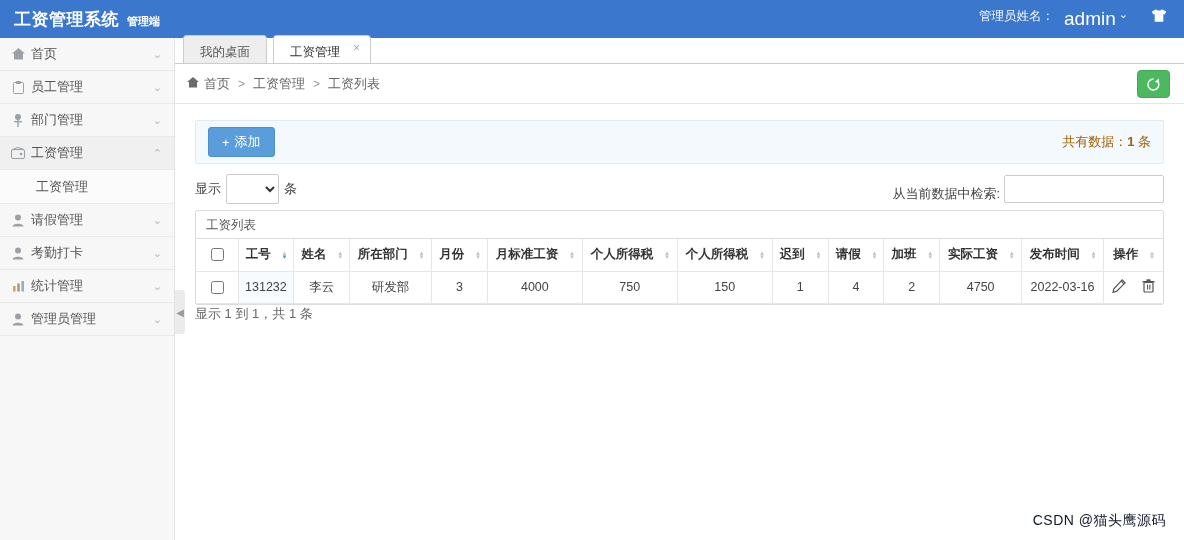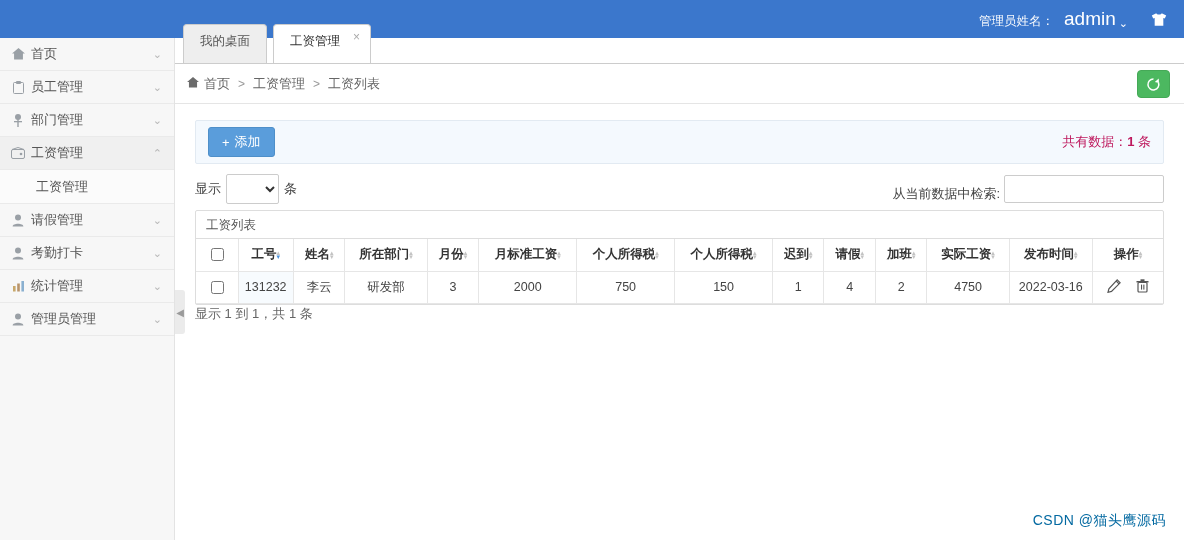--- a/index.html
+++ b/index.html
@@ -18,21 +18,21 @@
     width: 1184px; height: 38px;
     background: #3b77cc;
     display: flex; align-items: center;
     color: #fff;
   }
   #brand { margin-left: 14px; display: flex; align-items: baseline; }
   #brand .title { font-size: 17px; font-weight: bold; letter-spacing: .5px; }
   #brand .sub { font-size: 11px; font-weight: bold; margin-left: 8px; }
   #topright {
     margin-left: auto; margin-right: 16px;
-    display: flex; align-items: flex-end; font-size: 12.5px;
+    display: flex; align-items: flex-start; font-size: 12.5px;
   }
   #topright .lbl { opacity: .95; }
   #topright .uname { margin-left: 10px; font-size: 19px; }
   #topright .caret { margin-left: 3px; font-size: 11px; }
   #topright .shirt { margin-left: 22px; display:inline-block; }
   
   #sidebar {
     position: absolute; top: 38px; left: 0;
     width: 175px; height: 502px;
     background: #f7f7f7;
@@ -77,21 +77,21 @@
     background: #fff;
   }
   
   #tabbar {
     position: relative; height: 26px;
     background: #fff;
     border-bottom: 1px solid #ccc;
   }
   .tab {
     position: absolute; bottom: 0;
-    height: 39px; line-height: 24px;
+    height: 28px; line-height: 24px;
     font-size: 12.5px; color: #555;
     padding: 4px 16px;
     border: 1px solid #ccc;
     border-bottom: none;
     border-radius: 4px 4px 0 0;
     cursor: pointer;
     white-space: nowrap;
   }
   .tab.inactive {
     left: 8px;
@@ -140,21 +140,21 @@
     padding: 0 12px;
   }
   #add-btn {
     background: #5a9ddb; border: 1px solid #4e8fc9;
     color: #fff; font-size: 13px;
     border-radius: 3px;
     height: 30px; padding: 0 13px;
     display: inline-flex; align-items: center; gap: 5px;
     cursor: pointer;
   }
-  #total { margin-left: auto; font-size: 13px; color: #be185d; }
+  #total { margin-left: auto; font-size: 13px; color: #a16207; }
   #total b { font-weight: bold; }
   #len-search {
     height: 42px; display: flex; align-items: center;
     margin-top: 4px;
   }
   .len-text { font-size: 13px; color: #444; }
   #len-select {
     margin: 0 5px;
     height: 22px; font-size: 16px;
     border: 1px solid #ccc; border-radius: 2px;
@@ -188,21 +188,21 @@
     font-size: 12.5px;
     white-space: nowrap;
   }
   th:last-child, td:last-child { border-right: none; }
   thead th {
     height: 32px;
     font-weight: bold; color: #333;
     background: #fff;
     padding: 0 6px;
   }
-  thead th .th-in { display: inline-flex; align-items: center; justify-content: center; gap: 0; }
+  thead th .th-in { display: inline-flex; align-items: center; justify-content: center; gap: 12px; }
   .sort-ico {
     display: inline-flex; flex-direction: column;
     line-height: 4px; color: #c3c3c3; font-size: 7px;
   }
   .sort-ico.desc .dn { color: #4a90d9; }
   tbody td { height: 32px; color: #444; }
   tbody tr td.sorted-col { background: #f7fbfe; }
   td.ops { color: #555; }
   td.ops span { margin: 0 6px; cursor: pointer; display: inline-block; }
   
@@ -218,29 +218,33 @@
     border: 1px solid #d3d3d3; border-radius: 3px;
     background: #fff; color: #555;
     font-size: 12.5px;
     display: inline-flex; align-items: center; justify-content: center;
     cursor: pointer;
   }
   .pg.current { background: #4a90d9; border-color: #4a90d9; color: #fff; }
   
   #watermark {
     position: absolute; right: 18px; bottom: 10px;
-    font-size: 14px; color: #0369a1;
+    font-size: 14px; color: #0f172a;
     letter-spacing: .5px;
     pointer-events: none;
   }
 </style>
 </head>
 <body>
 
 <div id="topbar">
+  <div id="brand">
+    <span class="title">工资管理系统</span>
+    <span class="sub">管理端</span>
+  </div>
   <div id="topright">
     <span class="lbl">管理员姓名：</span>
     <span class="uname">admin</span>
     <span class="caret">⌄</span>
     <span class="shirt">
       <svg width="18" height="15" viewBox="0 0 20 16" aria-hidden="true">
         <path d="M7 1 L2 3.5 L3.6 7 L5.2 6.3 L5.2 15 L14.8 15 L14.8 6.3 L16.4 7 L18 3.5 L13 1 C13 3 7 3 7 1 Z" fill="#ffffff"></path>
       </svg>
     </span>
   </div>
@@ -536,21 +540,21 @@
         </thead>
         <tbody>
           <tr>
             <td>
               <input type="checkbox" style="">
             </td>
             <td class="sorted-col">131232</td>
             <td>李云</td>
             <td>研发部</td>
             <td>3</td>
-            <td>2000</td>
+            <td>4000</td>
             <td>750</td>
             <td>150</td>
             <td>1</td>
             <td>4</td>
             <td>2</td>
             <td>4750</td>
             <td>2022-03-16</td>
             <td class="ops">
               <span>
                 <svg width="14" height="14" viewBox="0 0 14 14">

